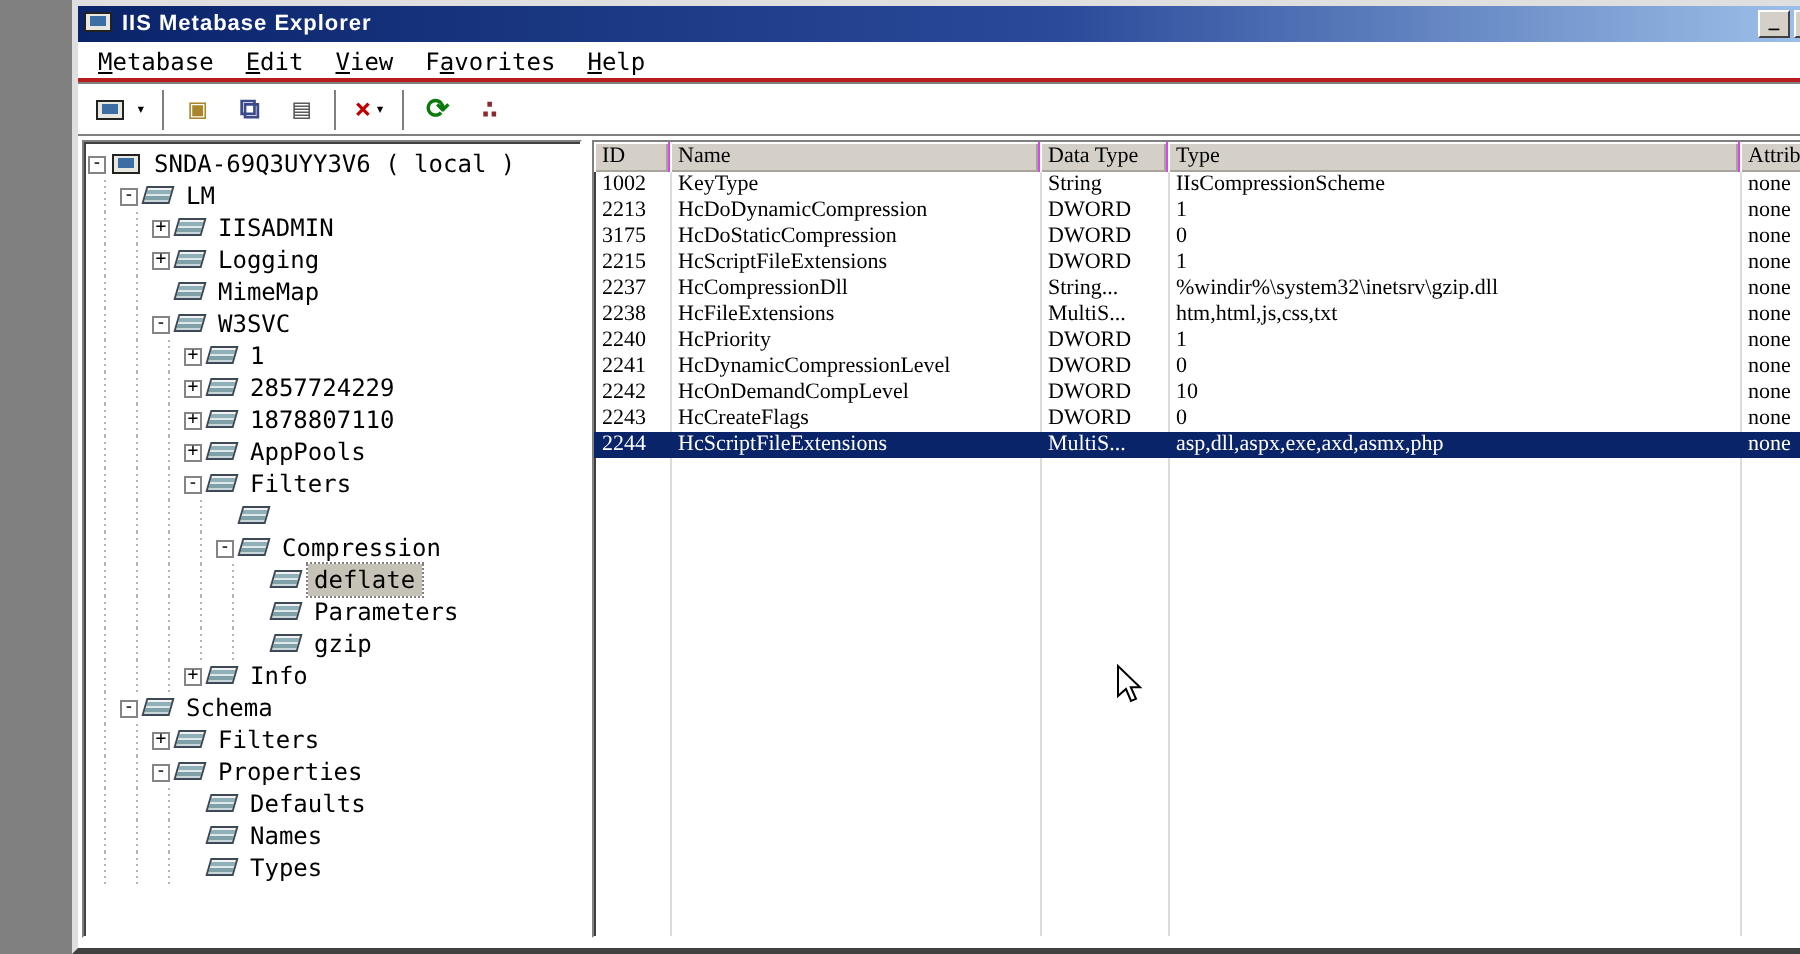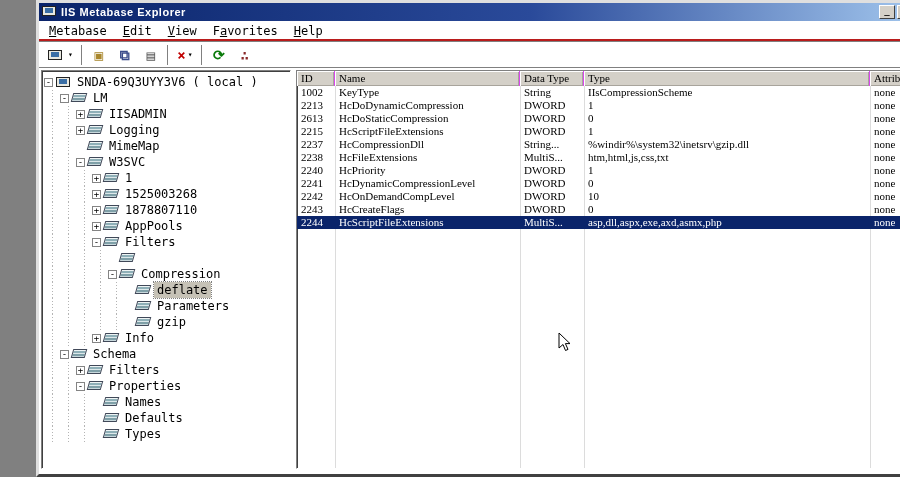--- a/index.html
+++ b/index.html
@@ -169,21 +169,21 @@
           <span class="expand">+</span>
           <span class="icon-disk"></span>
           <span class="tlabel">1</span>
         </div>
         <div class="trow">
           <span class="tind"></span>
           <span class="tind"></span>
           <span class="tind"></span>
           <span class="expand">+</span>
           <span class="icon-disk"></span>
-          <span class="tlabel">1525003268</span>
+          <span class="tlabel">2857724229</span>
         </div>
         <div class="trow">
           <span class="tind"></span>
           <span class="tind"></span>
           <span class="tind"></span>
           <span class="expand">+</span>
           <span class="icon-disk"></span>
           <span class="tlabel">1878807110</span>
         </div>
         <div class="trow">
@@ -276,29 +276,29 @@
           <span class="expand">-</span>
           <span class="icon-disk"></span>
           <span class="tlabel">Properties</span>
         </div>
         <div class="trow">
           <span class="tind"></span>
           <span class="tind"></span>
           <span class="tind"></span>
           <span class="expand-blank"></span>
           <span class="icon-disk"></span>
+          <span class="tlabel">Defaults</span>
+        </div>
+        <div class="trow">
+          <span class="tind"></span>
+          <span class="tind"></span>
+          <span class="tind"></span>
+          <span class="expand-blank"></span>
+          <span class="icon-disk"></span>
           <span class="tlabel">Names</span>
-        </div>
-        <div class="trow">
-          <span class="tind"></span>
-          <span class="tind"></span>
-          <span class="tind"></span>
-          <span class="expand-blank"></span>
-          <span class="icon-disk"></span>
-          <span class="tlabel">Defaults</span>
         </div>
         <div class="trow">
           <span class="tind"></span>
           <span class="tind"></span>
           <span class="tind"></span>
           <span class="expand-blank"></span>
           <span class="icon-disk"></span>
           <span class="tlabel">Types</span>
         </div>
       </div>
@@ -324,21 +324,21 @@
             <div class="lcell col4">none</div>
           </div>
           <div class="lrow">
             <div class="lcell col0">2213</div>
             <div class="lcell col1">HcDoDynamicCompression</div>
             <div class="lcell col2">DWORD</div>
             <div class="lcell col3">1</div>
             <div class="lcell col4">none</div>
           </div>
           <div class="lrow">
-            <div class="lcell col0">2613</div>
+            <div class="lcell col0">3175</div>
             <div class="lcell col1">HcDoStaticCompression</div>
             <div class="lcell col2">DWORD</div>
             <div class="lcell col3">0</div>
             <div class="lcell col4">none</div>
           </div>
           <div class="lrow">
             <div class="lcell col0">2215</div>
             <div class="lcell col1">HcScriptFileExtensions</div>
             <div class="lcell col2">DWORD</div>
             <div class="lcell col3">1</div>

